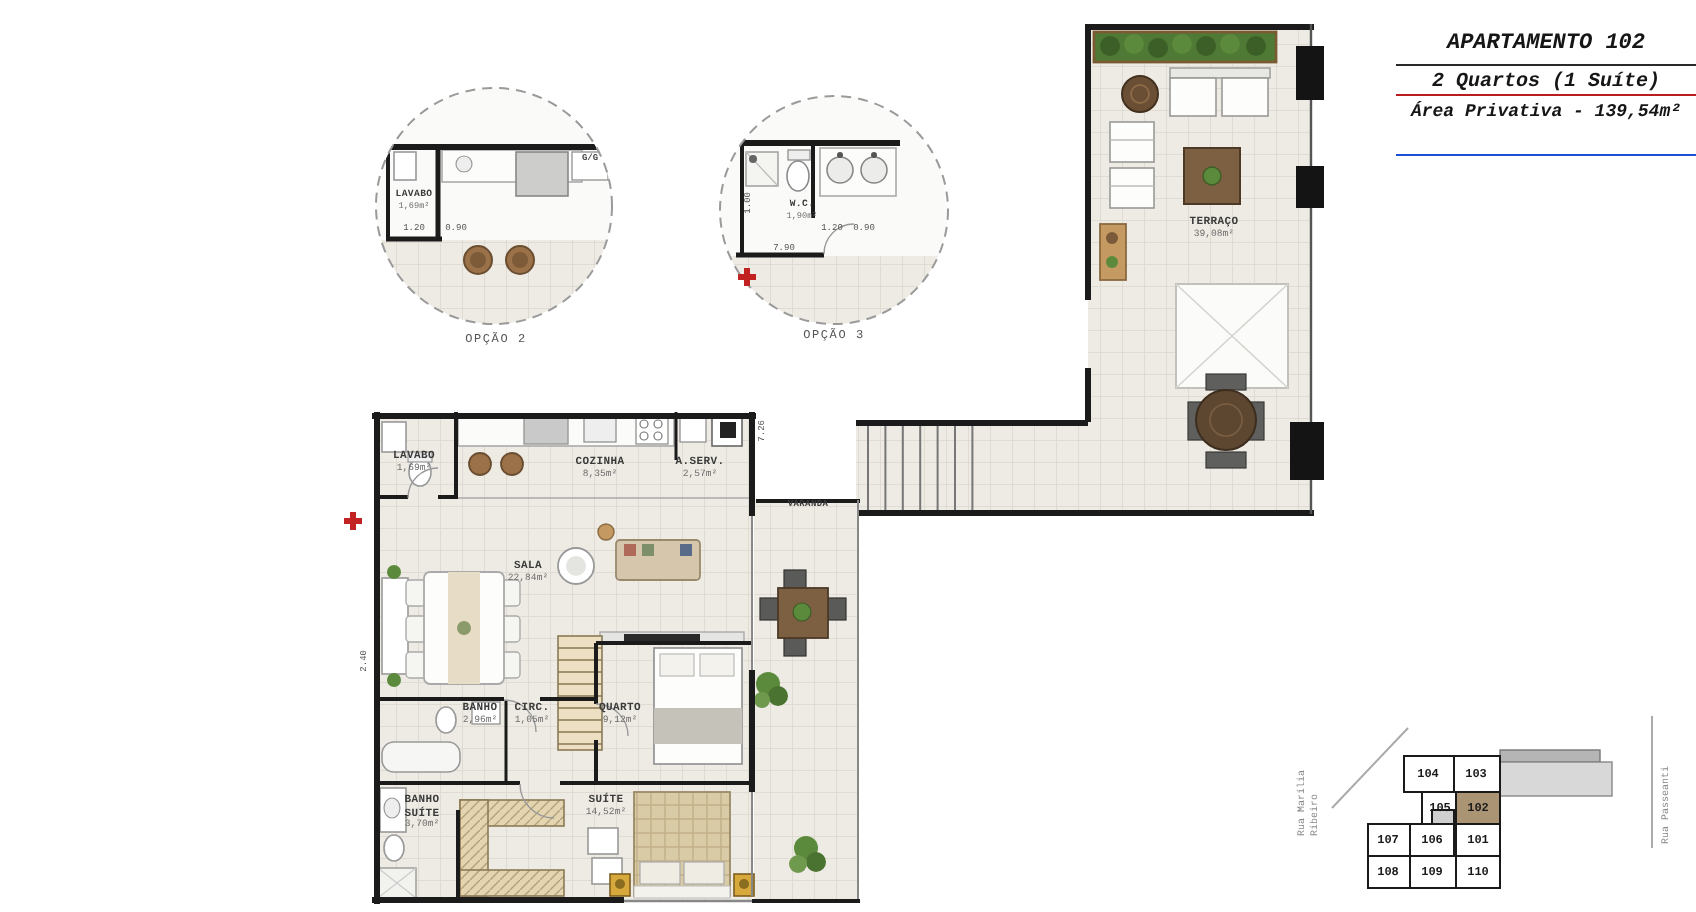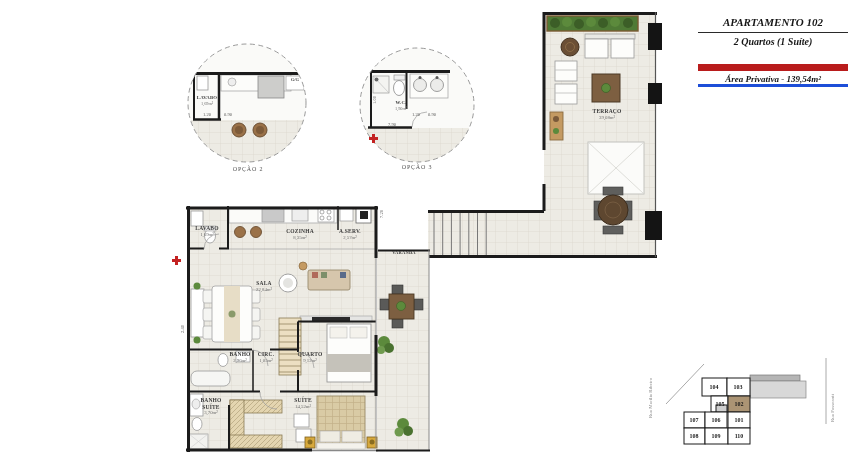--- a/index.html
+++ b/index.html
@@ -1,31 +1,31 @@
 <!DOCTYPE html>
 <html><head>
 <meta charset="utf-8">
 <style>
   html,body{margin:0;padding:0;background:#fff;}
   #stage{position:relative;width:848px;height:456px;background:#ffffff;overflow:hidden;
-         font-family:Liberation Serif, serif;}
+         font-family:Liberation Mono, monospace;}
   #planSvg{position:absolute;left:0;top:0;}
   .lab{position:absolute;transform:translateX(-50%);text-align:center;line-height:1.2;white-space:nowrap;z-index:5;}
   .rname{font-size:5.5px;font-weight:bold;color:#3c3c3c;letter-spacing:.2px;}
   .rarea{font-size:4.8px;color:#6e6e6e;}
   .wrap .rname{white-space:normal;width:26px;margin:0 auto;}
   .caption{position:absolute;transform:translateX(-50%);font-size:6px;color:#555;letter-spacing:.8px;z-index:5;}
   .dim{position:absolute;font-size:4.5px;color:#555;z-index:5;transform:translateX(-50%);}
   .dimv{position:absolute;font-size:4.5px;color:#555;z-index:5;writing-mode:vertical-rl;transform:rotate(180deg);}
   .tag{position:absolute;font-size:4.5px;color:#444;font-weight:bold;z-index:5;transform:translateX(-50%);}
   .tb{position:absolute;left:698px;top:16px;width:150px;text-align:center;color:#161616;
       font-style:italic;font-weight:bold;z-index:5;}
   .tb-l1{font-size:11px;padding-bottom:4px;border-bottom:1.6px solid #2a2a2a;}
-  .tb-l2{font-size:10px;padding:3px 0 17px;border-bottom:7px solid #b91c1c;}
-  .tb-l3{font-size:9px;padding:3px 0 0;border-bottom:3px solid #1d4ed8;}
+  .tb-l2{font-size:10px;padding:3px 0 0;border-bottom:1px solid #b91c1c;}
+  .tb-l3{font-size:9px;padding:3px 0 16px;border-bottom:1px solid #1d4ed8;}
   .tb-l4{font-size:9.5px;padding:5px 0 5px;border-bottom:1.8px solid #2a2a2a;}
   .unit{position:absolute;transform:translate(-50%,-50%);font-size:6px;font-weight:bold;color:#1a1a1a;z-index:5;}
   .street{position:absolute;font-size:5px;color:#8a8a8a;writing-mode:vertical-rl;transform:rotate(180deg);z-index:5;line-height:1.3;}
 </style>
 </head>
 <body>
 
 <div id="stage">
 
 <svg id="planSvg" width="848" height="456" viewBox="0 0 848 456">

